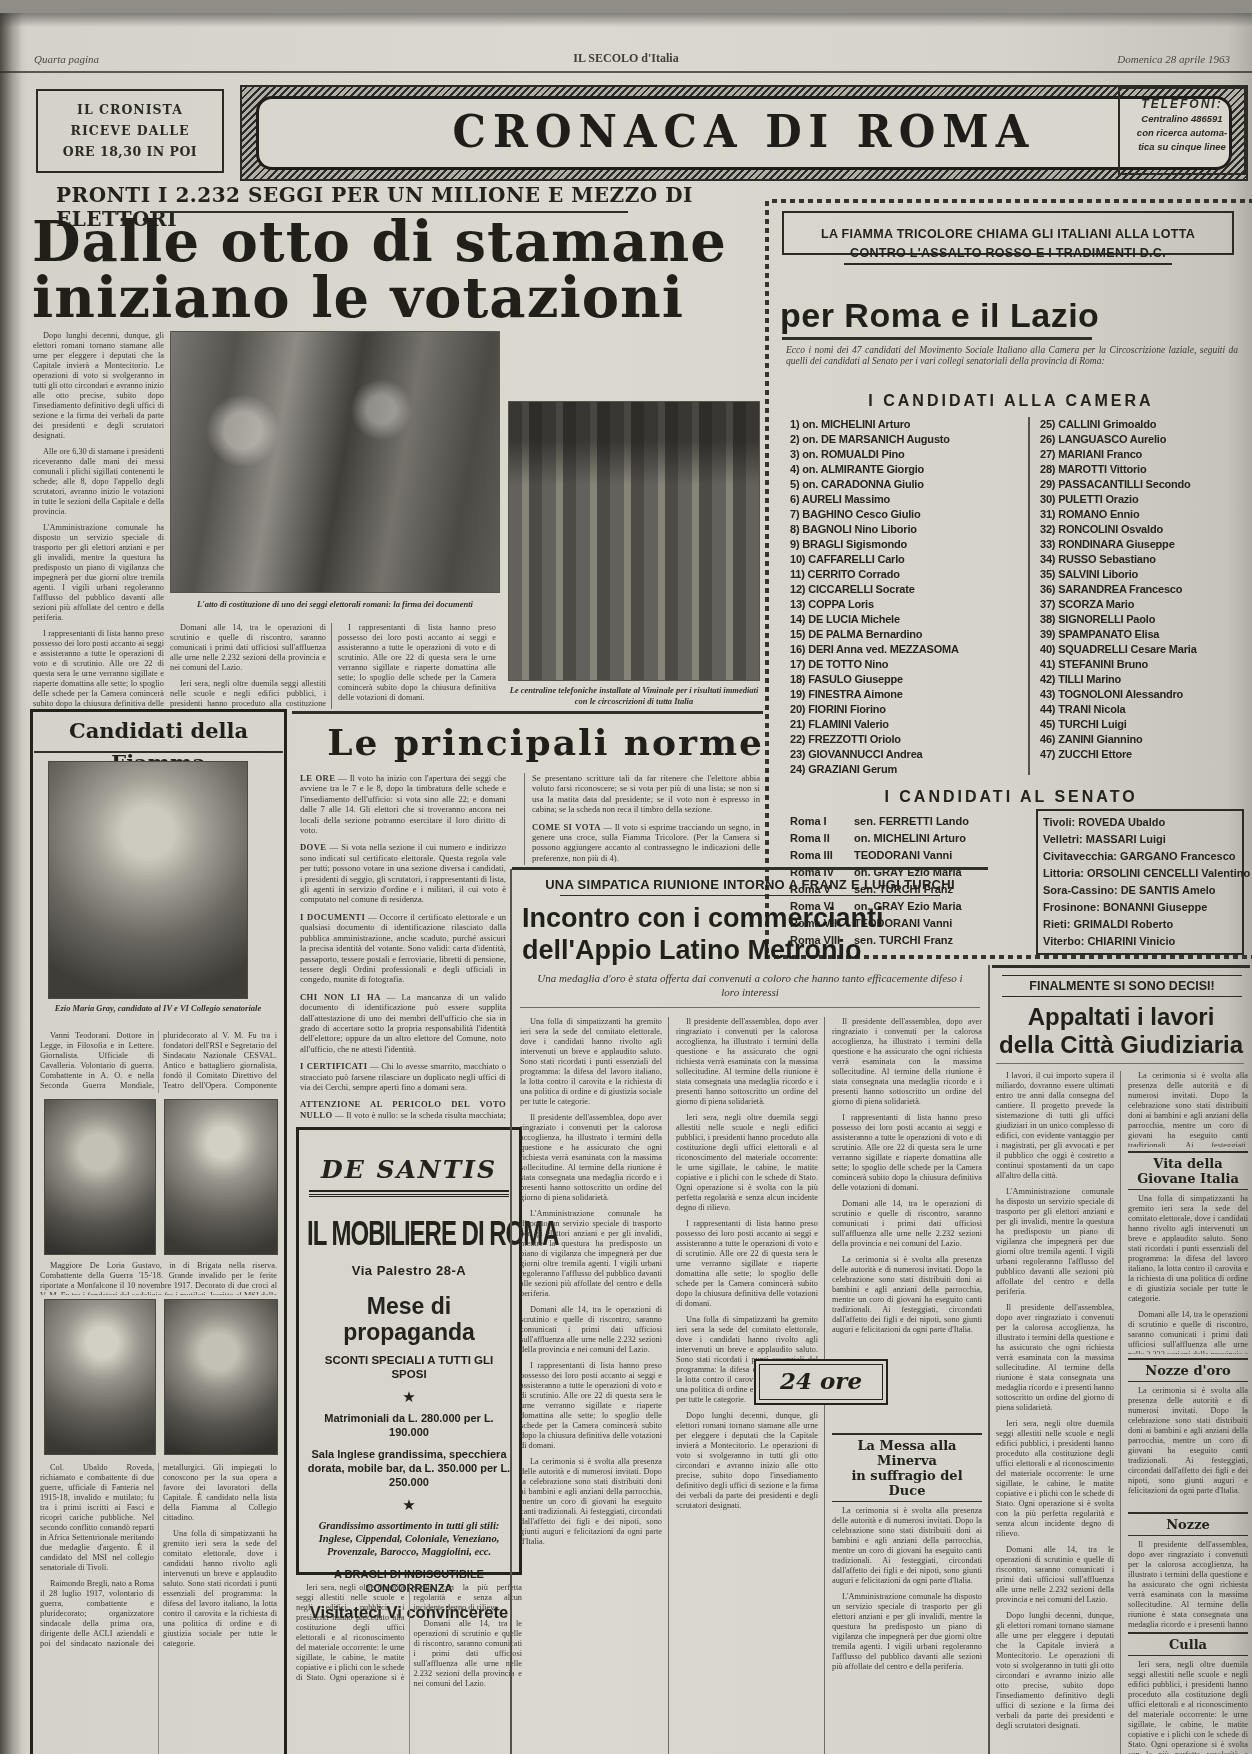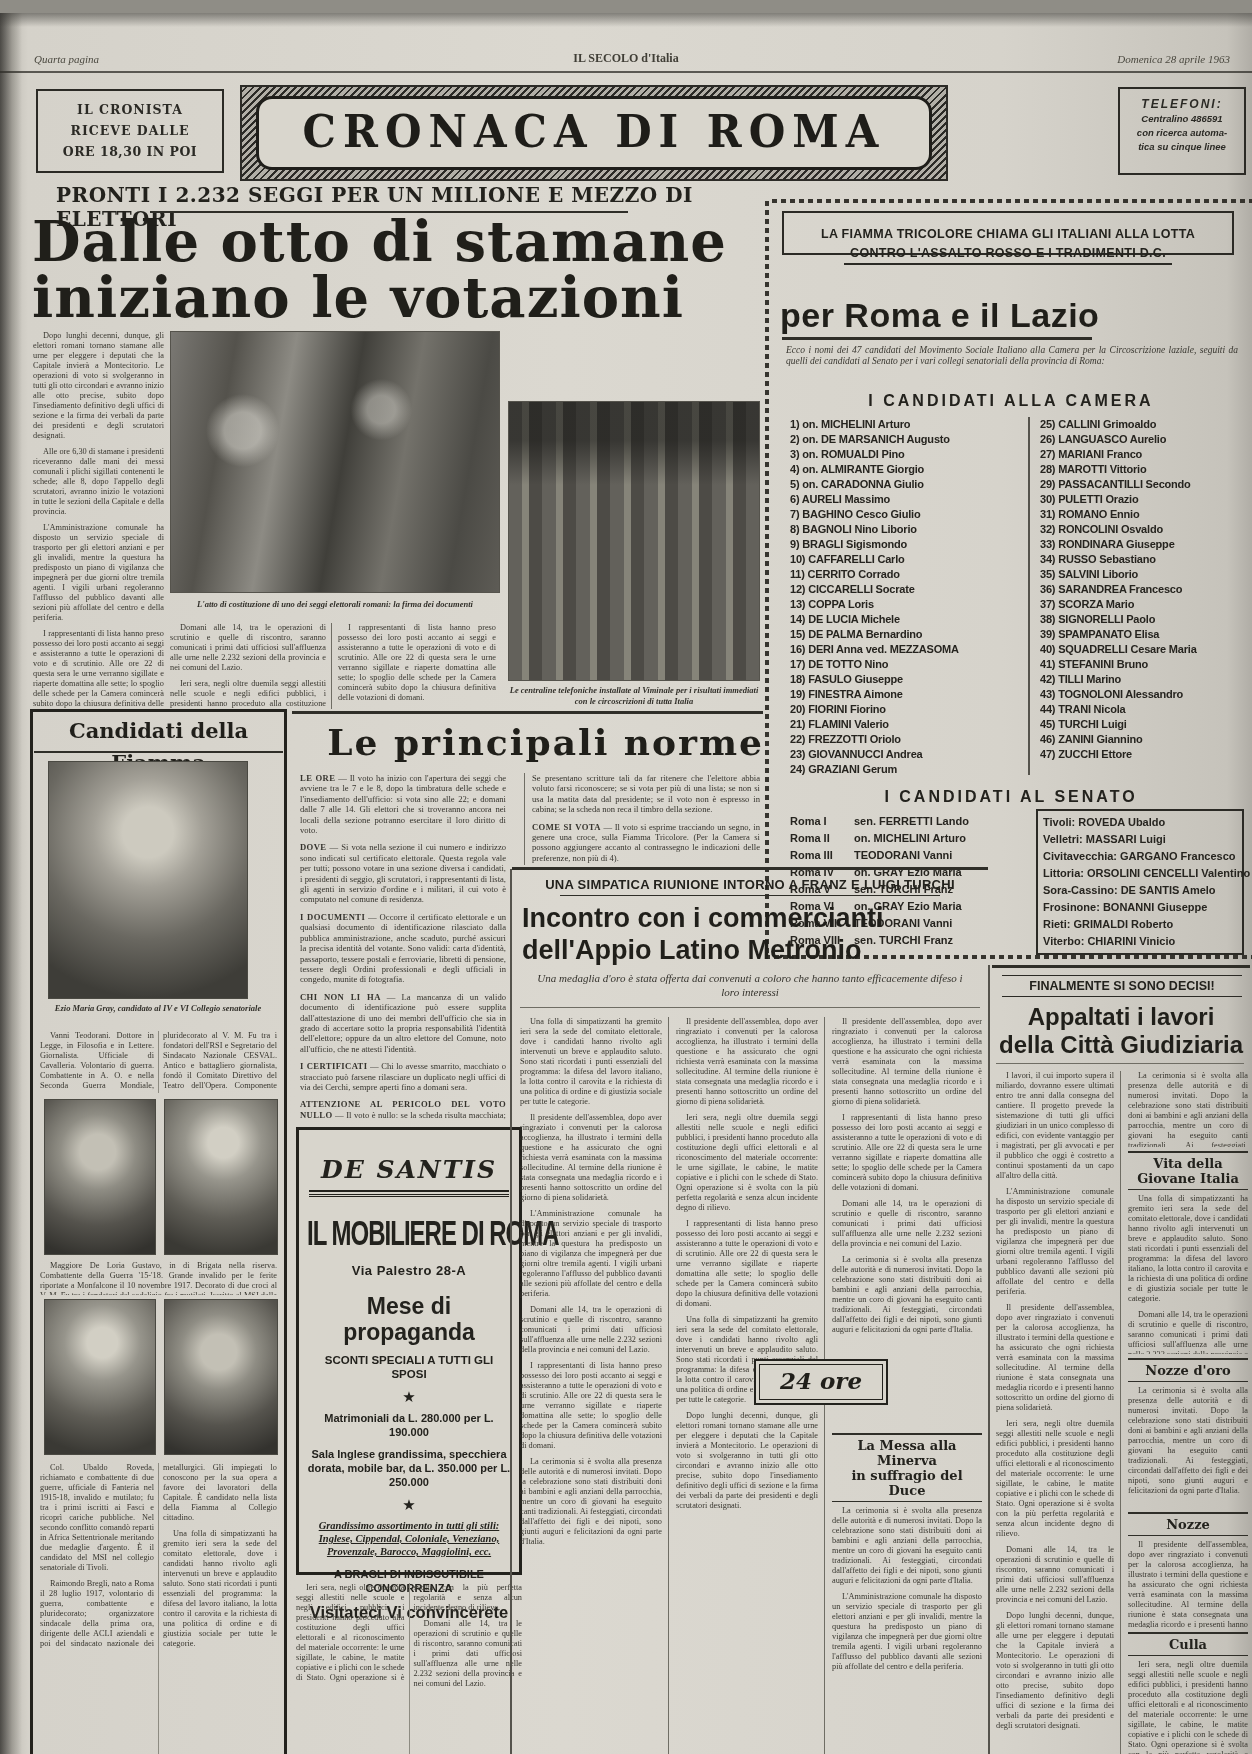--- a/index.html
+++ b/index.html
@@ -55,21 +55,21 @@
   <div class="abs" style="left:500px;top:38px;width:252px;text-align:center;font:700 12px/14px 'Liberation Serif',serif;color:#403e36;">IL SECOLO d'Italia</div>
   <div class="abs" style="left:1000px;top:40px;width:230px;text-align:right;font:italic 11px/13px 'Liberation Serif',serif;color:#4a483f;">Domenica 28 aprile 1963</div>
   <div class="abs rule" style="left:0;top:58px;width:1252px;height:2px;opacity:.75;"></div>
 
   <div class="abs" style="left:36px;top:76px;width:188px;height:84px;border:2.5px solid #2b2a25;text-align:center;padding-top:8px;box-sizing:border-box;">
     <div style="font:700 12.5px/21px 'DejaVu Serif',serif;letter-spacing:1px;">IL CRONISTA</div>
     <div style="font:700 12.5px/21px 'DejaVu Serif',serif;letter-spacing:1px;">RICEVE DALLE</div>
     <div style="font:700 12.5px/21px 'DejaVu Serif',serif;letter-spacing:.5px;">ORE 18,30 IN POI</div>
   </div>
 
-  <div class="abs" style="left:240px;top:72px;width:708px;height:96px;background:repeating-linear-gradient(135deg,#2c2b27 0 2px,#b2afa7 2px 5px);box-shadow:inset 0 0 0 2px #2c2b27;">
+  <div class="abs" style="left:240px;top:72px;width:1008px;height:96px;background:repeating-linear-gradient(135deg,#2c2b27 0 2px,#b2afa7 2px 5px);box-shadow:inset 0 0 0 2px #2c2b27;">
     <div class="abs" style="left:16px;top:11px;right:16px;bottom:11px;background:#d9d6cd;border:3px solid #1f1e1a;border-radius:16px;text-align:center;">
       <div style="font:900 42px/66px 'DejaVu Serif',serif;letter-spacing:7px;color:#1e1d19;transform:scaleY(1.08);">CRONACA DI ROMA</div>
     </div>
   </div>
 
   <div class="abs" style="left:1118px;top:74px;width:128px;height:88px;border:2px solid #2b2a25;text-align:center;padding-top:7px;box-sizing:border-box;">
     <div style="font:italic 700 12px/16px 'Liberation Sans',sans-serif;letter-spacing:2px;">TELEFONI:</div>
     <div style="font:italic 700 9.5px/14px 'Liberation Sans',sans-serif;">Centralino 486591</div>
     <div style="font:italic 700 9.5px/14px 'Liberation Sans',sans-serif;">con ricerca automa-</div>
     <div style="font:italic 700 9.5px/14px 'Liberation Sans',sans-serif;">tica su cinque linee</div>
@@ -249,21 +249,21 @@
     <div style="height:1px;background:#23221d;margin:0 2px 1px;"></div>
     <div style="height:1px;background:#23221d;margin:0 2px;"></div>
     <div class="adline sans" style="font:700 24px/28px 'Liberation Sans',sans-serif;letter-spacing:-1px;transform:scaleY(1.45);margin-top:22px;white-space:nowrap;">IL MOBILIERE DI ROMA</div>
     <div class="adline sans" style="font:700 13px/16px 'Liberation Sans',sans-serif;margin-top:16px;letter-spacing:.5px;">Via Palestro 28-A</div>
     <div class="adline sans" style="font:900 23px/26px 'Liberation Sans',sans-serif;margin-top:14px;">Mese di propaganda</div>
     <div class="adline sans" style="font:700 11.5px/14px 'Liberation Sans',sans-serif;margin-top:8px;">SCONTI SPECIALI A TUTTI GLI SPOSI</div>
     <div class="star">★</div>
     <div class="adline sans" style="font:700 11px/14px 'Liberation Sans',sans-serif;">Matrimoniali da L. 280.000 per L. 190.000</div>
     <div class="adline sans" style="font:700 11px/14px 'Liberation Sans',sans-serif;margin-top:8px;">Sala Inglese grandissima, specchiera dorata, mobile bar, da L. 350.000 per L. 250.000</div>
     <div class="star">★</div>
-    <div class="adline" style="font:italic 700 10.5px/13px 'Liberation Serif',serif;text-decoration:underline;">Grandissimo assortimento in tutti gli stili: Inglese, Cippendal, Coloniale, Veneziano, Provenzale, Barocco, Maggiolini, ecc.</div>
+    <div class="adline" style="font:italic 700 10.5px/13px 'Liberation Serif',serif;">Grandissimo assortimento in tutti gli stili: Inglese, Cippendal, Coloniale, Veneziano, Provenzale, Barocco, Maggiolini, ecc.</div>
     <div class="adline sans" style="font:700 11px/14px 'Liberation Sans',sans-serif;margin-top:9px;">A BRAGLI DI INDISCUTIBILE CONCORRENZA</div>
     <div class="adline sans" style="font:700 16.5px/19px 'Liberation Sans',sans-serif;margin-top:8px;">Visitateci Vi convincerete</div>
   </div>
 
   <div class="abs greek clip cols2" style="left:296px;top:1570px;width:226px;height:180px;">
     <p>Ieri sera, negli oltre duemila seggi allestiti nelle scuole e negli edifici pubblici, i presidenti hanno proceduto alla costituzione degli uffici elettorali e al riconoscimento del materiale occorrente: le urne sigillate, le cabine, le matite copiative e i plichi con le schede di Stato. Ogni operazione si è svolta con la più perfetta regolarità e senza alcun incidente degno di rilievo.</p>
     <p>Domani alle 14, tra le operazioni di scrutinio e quelle di riscontro, saranno comunicati i primi dati ufficiosi sull'affluenza alle urne nelle 2.232 sezioni della provincia e nei comuni del Lazio.</p>
   </div>
 
   <div class="abs rule" style="left:512px;top:854px;width:476px;height:3px;"></div>

